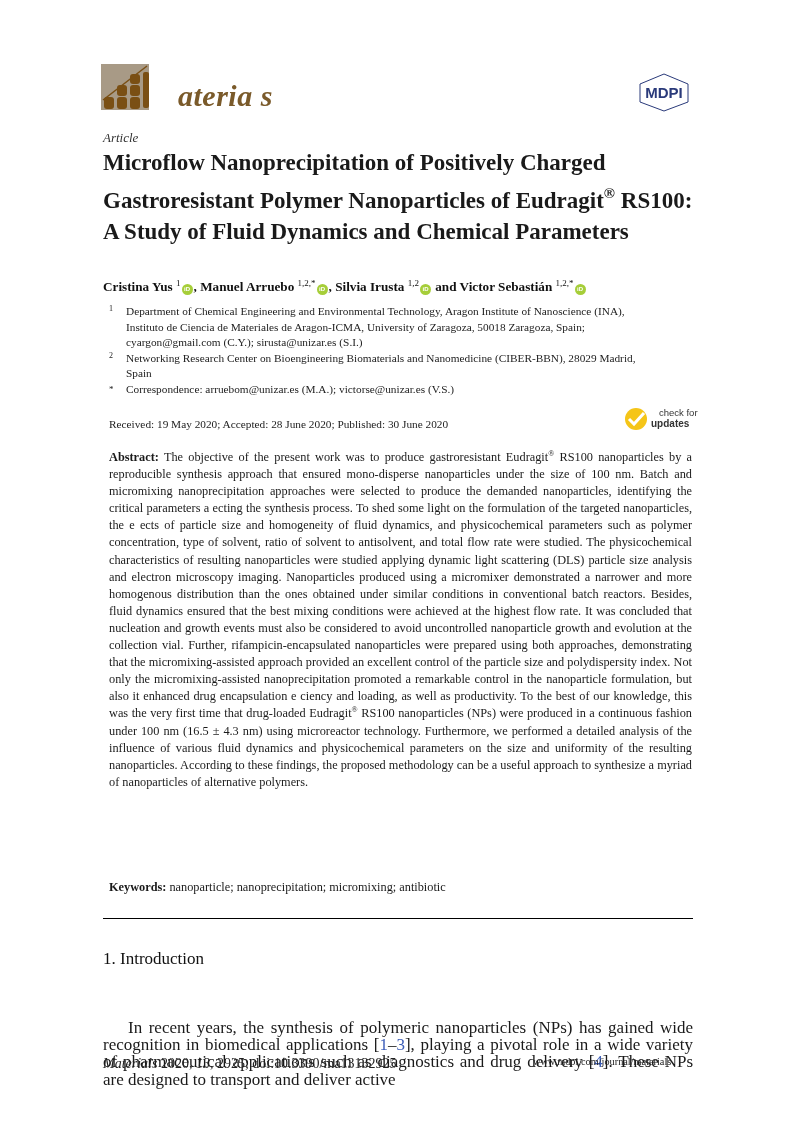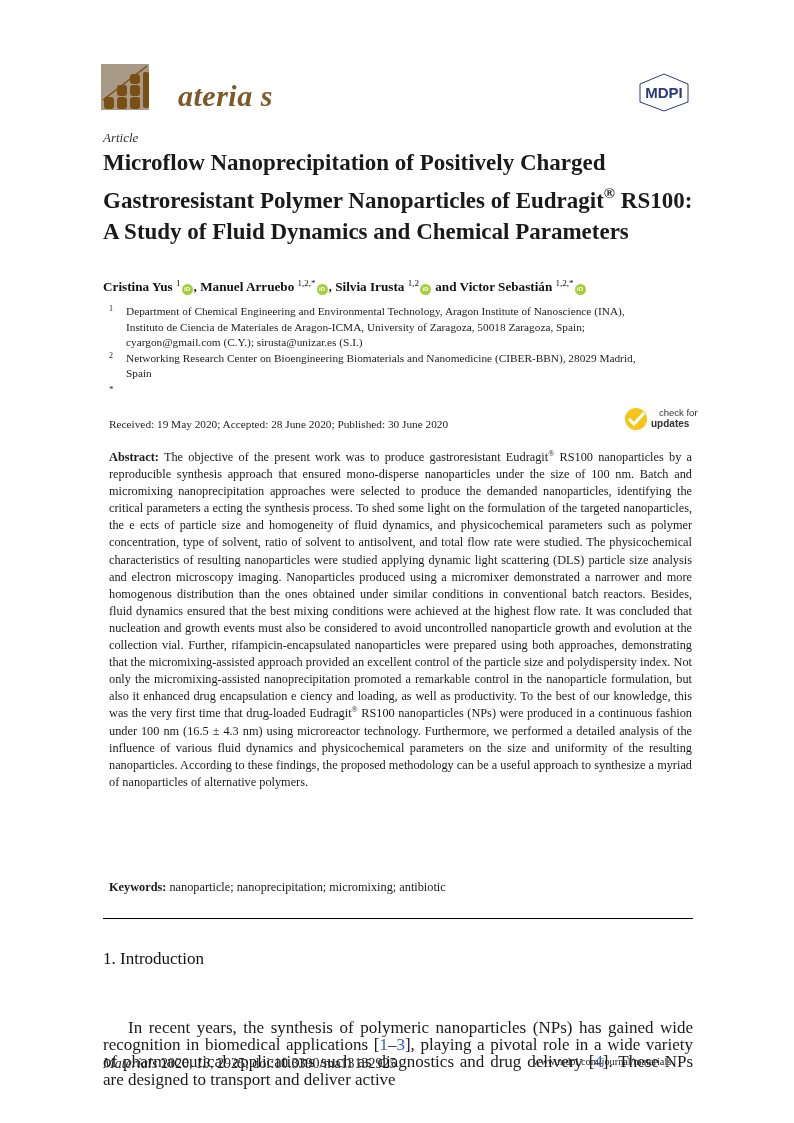--- a/index.html
+++ b/index.html
@@ -82,20 +82,21 @@
   <div class="aff">
     <span class="num">1</span>
     <span>Department of Chemical Engineering and Environmental Technology, Aragon Institute of Nanoscience (INA), Instituto de Ciencia de Materiales de Aragon-ICMA, University of Zaragoza, 50018 Zaragoza, Spain; cyargon@gmail.com (C.Y.); sirusta@unizar.es (S.I.)</span>
   </div>
   <div class="aff">
     <span class="num">2</span>
     <span>Networking Research Center on Bioengineering Biomaterials and Nanomedicine (CIBER-BBN), 28029 Madrid, Spain</span>
   </div>
   <div class="aff">
     <span class="star">*</span>
+    <span>Correspondence: arruebom@unizar.es (M.A.); victorse@unizar.es (V.S.)</span>
   </div>
 </div>
 
 <div class="abs" id="dates">Received: 19 May 2020; Accepted: 28 June 2020; Published: 30 June 2020</div>
 
 <div class="abs" id="check-updates">
   <svg id="cu-icon" viewBox="0 0 24 24">
     <circle cx="12" cy="12" r="11" fill="#f5c518"></circle>
     <path d="M5 12 L10 17 L20 6" stroke="#ffffff" stroke-width="3" fill="none"></path>
   </svg>

